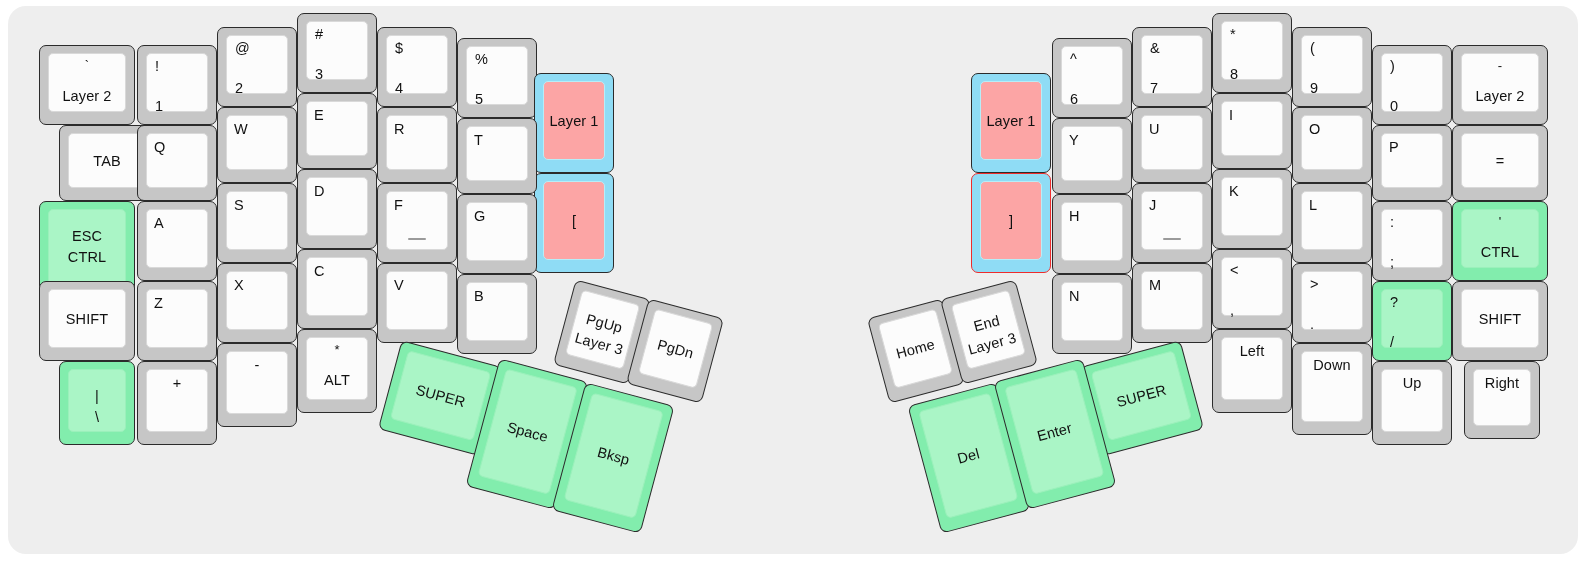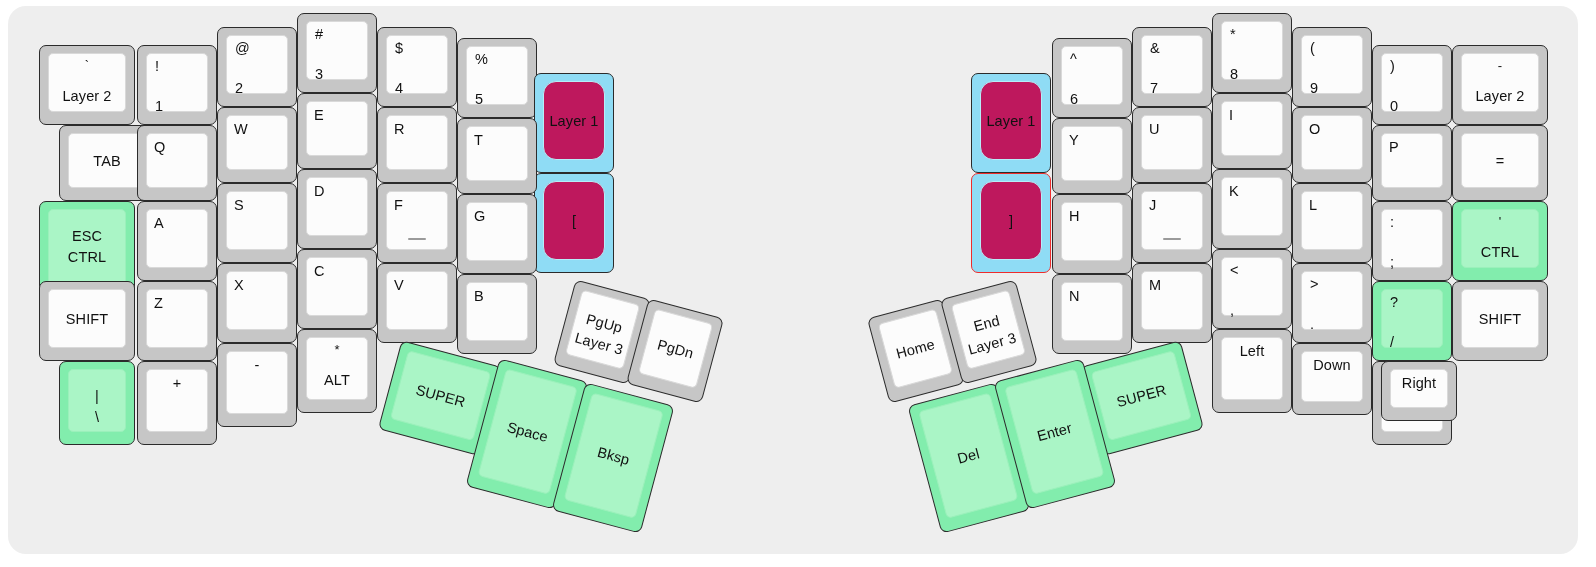--- a/index.html
+++ b/index.html
@@ -61,21 +61,21 @@
   
   .glyphword .legend.l1{top:5px;font-size:13px;}
   .glyphword .legend.l2{top:34px;}
 
   
   .c-white{background:#c6c6c6;}
   .c-white .cap{background:#fcfcfc;border-color:#d9d9d9;}
   .c-green{background:#82edad;}
   .c-green .cap{background:#aaf5c6;border-color:#9bf0bb;}
   .c-cyan{background:#8fdcf5;}
-  .c-cyan .cap{background:#be185d;border-color:#b6eef8;border-radius:13px;}
+  .c-cyan .cap{background:#fca5a5;border-color:#b6eef8;}
   .sel{border-color:#ee2b2b !important;}
 
   
   .bump{
     position:absolute;
     left:50%;bottom:9px;margin-left:-9px;
     width:18px;height:2.5px;
     background:#9a9a9a;border-radius:2px;
   }
 </style>
@@ -414,31 +414,31 @@
         <div class="key c-white lg-center" style="left: 1452px; top: 281px; width: 96px; height: 80px;">
           <div class="cap">
             <span class="legend l1">SHIFT</span>
           </div>
         </div>
         <div class="key c-white lg-tc" style="left: 1212px; top: 329px; width: 80px; height: 84px;">
           <div class="cap">
             <span class="legend l1">Left</span>
           </div>
         </div>
-        <div class="key c-white lg-tc" style="left: 1292px; top: 343px; width: 80px; height: 72px;">
+        <div class="key c-white lg-tc" style="left: 1292px; top: 343px; width: 80px; height: 92px;">
           <div class="cap">
             <span class="legend l1">Down</span>
           </div>
         </div>
         <div class="key c-white lg-tc" style="left: 1372px; top: 361px; width: 80px; height: 84px;">
           <div class="cap">
             <span class="legend l1">Up</span>
           </div>
         </div>
-        <div class="key c-white lg-tc" style="left: 1381px; top: 361px; width: 76px; height: 60px;">
+        <div class="key c-white lg-tc" style="left: 1464px; top: 361px; width: 76px; height: 78px;">
           <div class="cap">
             <span class="legend l1">Right</span>
           </div>
         </div>
         <div class="key c-green lg-center" style="left: 1090px; top: 352px; width: 104px; height: 92px; transform: rotate(-15deg);">
           <div class="cap">
             <span class="legend l1">SUPER</span>
           </div>
         </div>
         <div class="key c-white lg-center" style="left: 877px; top: 307px; width: 78px; height: 88px; transform: rotate(-15deg);">

